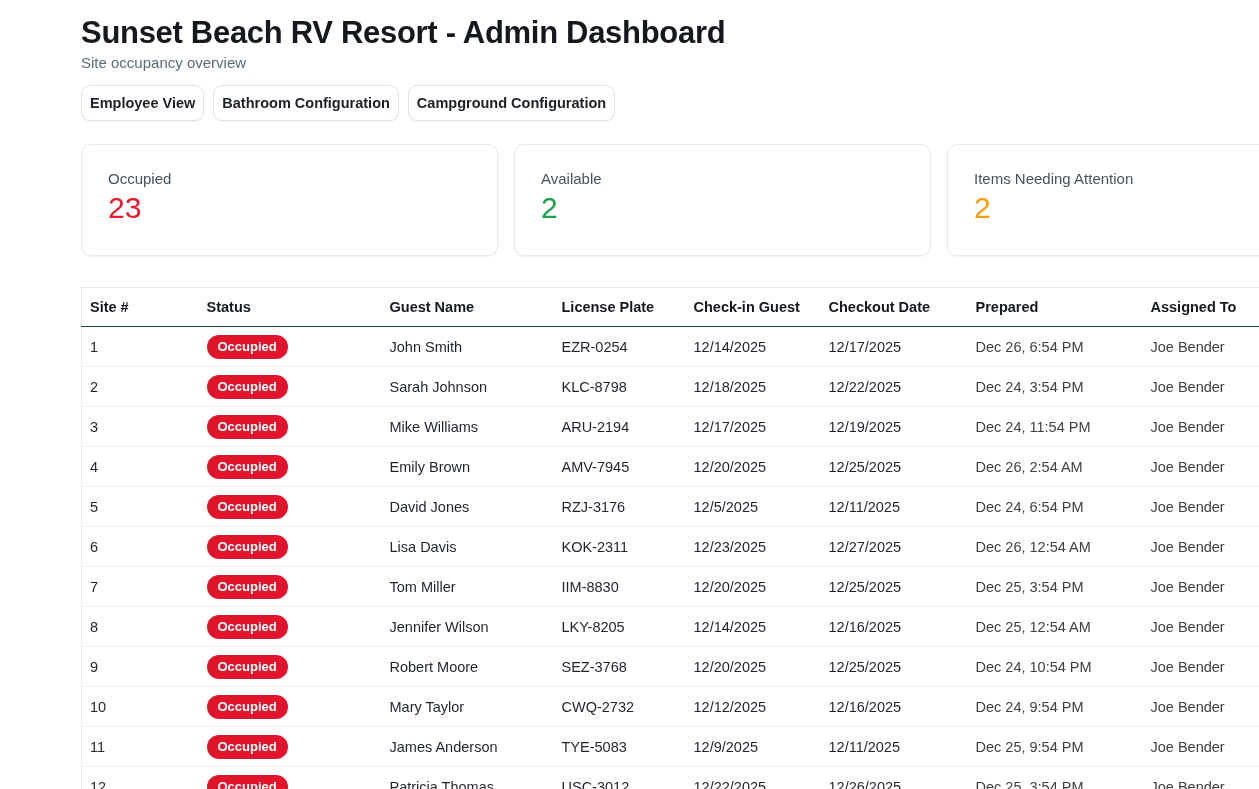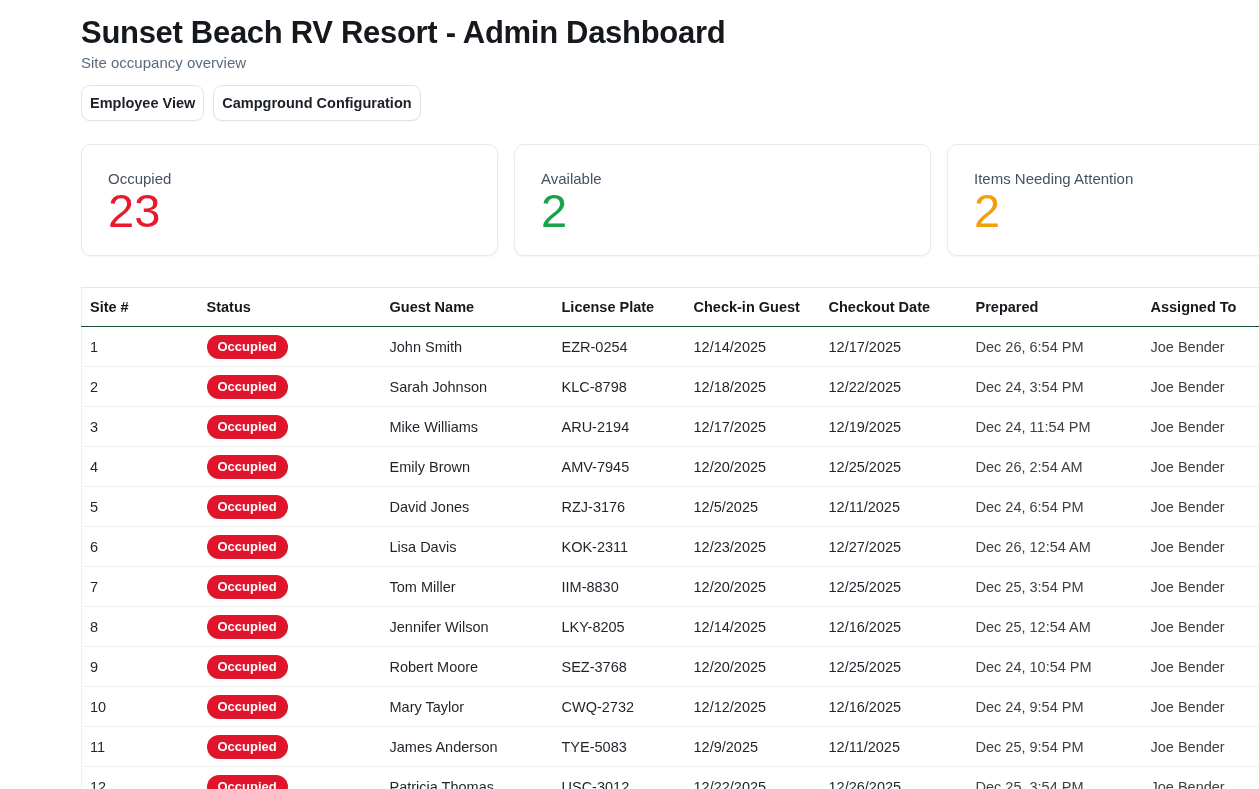--- a/index.html
+++ b/index.html
@@ -30,21 +30,21 @@
   .stats-row {
     margin-top: 23px; display: grid;
     grid-template-columns: repeat(3, 417px); gap: 16px; width: 1283px;
   }
   .stat-card {
     box-sizing: border-box; height: 112px;
     border: 1px solid #e7eaee; border-radius: 10px; background: #fff;
     padding: 25px 0 0 26px; box-shadow: 0 1px 2px rgba(16,24,40,.05);
   }
   .stat-label { font-size: 15px; color: #46525f; }
-  .stat-value { font-size: 47px; font-weight: 500; line-height: 1; }
+  .stat-value { font-size: 30px; font-weight: 500; margin-top: 6px; line-height: 1; }
 
   table.occupancy {
     margin-top: 31px; border-collapse: collapse; table-layout: fixed;
     width: 1285px; border-top: 1px solid #e3e7ea; border-left: 1px solid #eceef1;
   }
   .occupancy th {
     text-align: left; font-size: 14.5px; font-weight: 700; color: #15191e;
     padding: 0 8px; height: 38px; border-bottom: 1px solid #14532d;
     white-space: nowrap; overflow: hidden;
   }
@@ -62,20 +62,21 @@
 </head>
 <body>
 
 <div class="page">
 
   <h1 class="page-title">Sunset Beach RV Resort - Admin Dashboard</h1>
   <div class="page-subtitle">Site occupancy overview</div>
 
   <div class="nav-row">
     <button class="nav-btn">Employee View</button>
+    <button class="nav-btn">Bathroom Configuration</button>
     <button class="nav-btn">Campground Configuration</button>
   </div>
 
   <div class="stats-row">
     <div class="stat-card">
       <div class="stat-label">Occupied</div>
       <div class="stat-value" style="color: rgb(232, 25, 44);">23</div>
     </div>
     <div class="stat-card">
       <div class="stat-label">Available</div>

